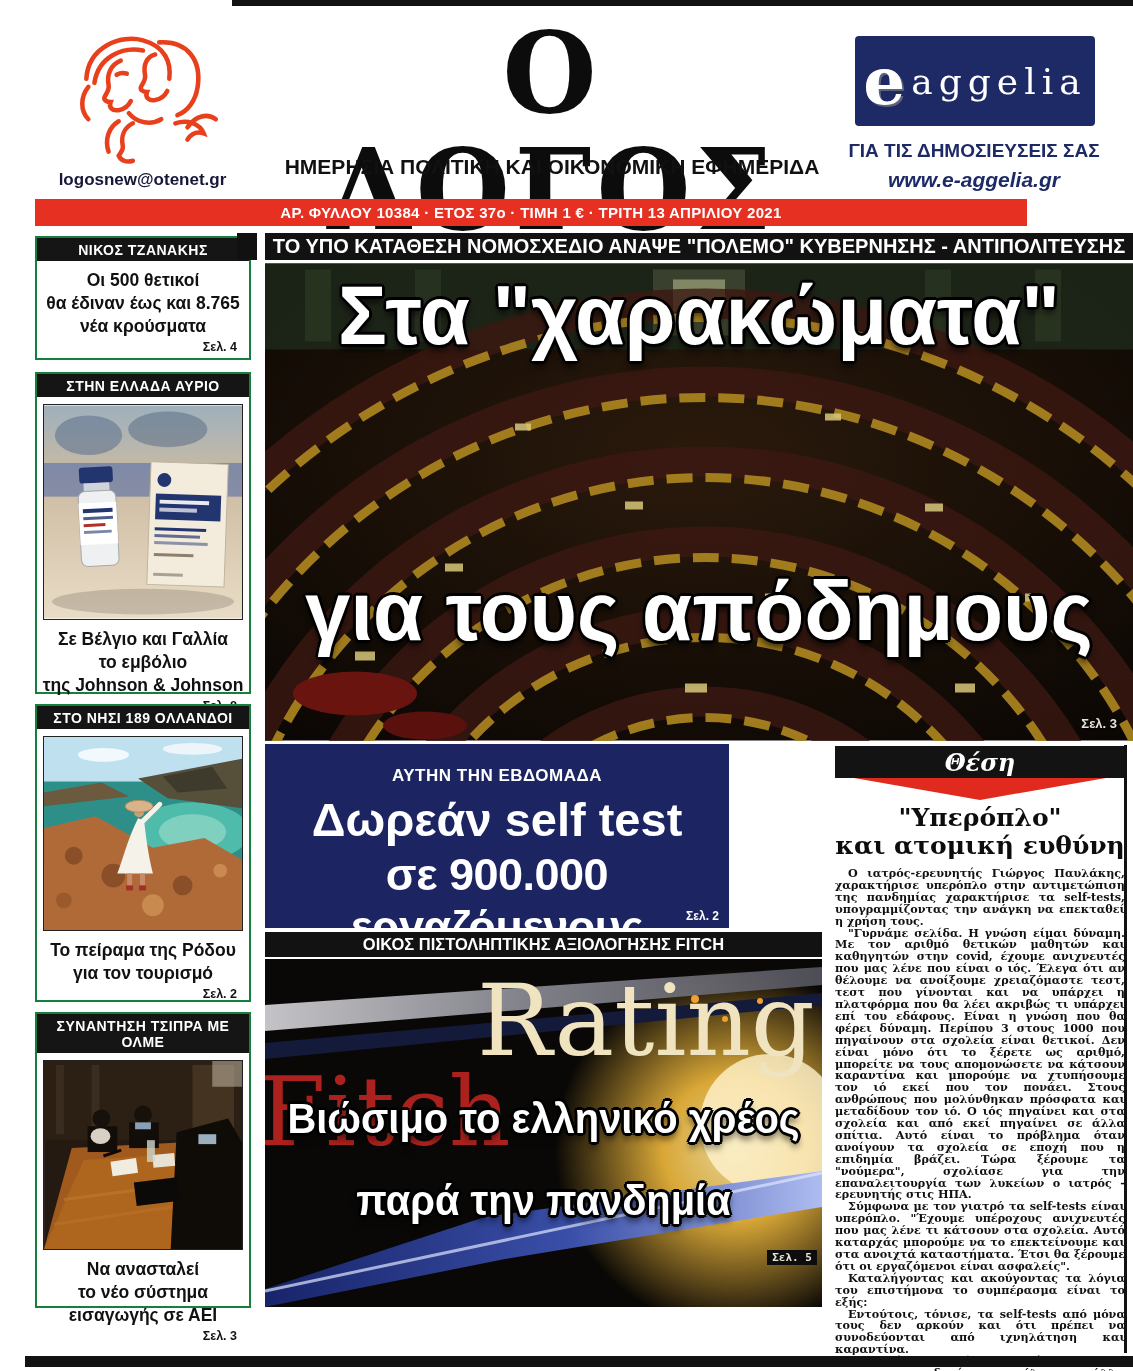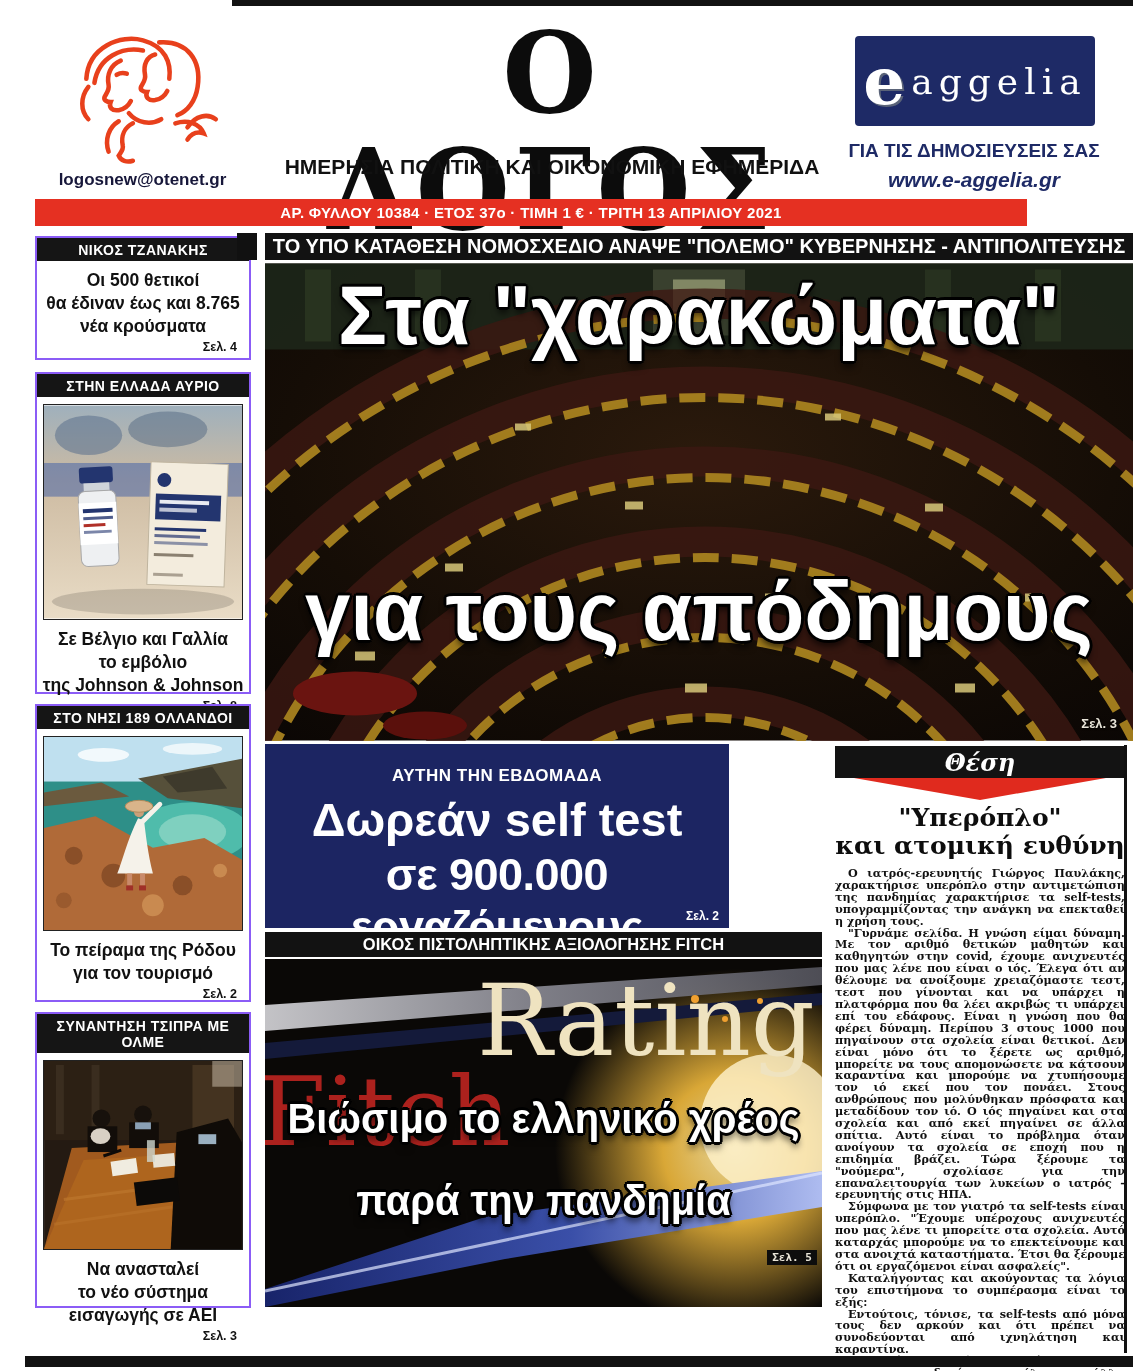--- a/index.html
+++ b/index.html
@@ -17,21 +17,21 @@
   #ad-box{left:855px;top:36px;width:240px;height:90px;background:#1e2a66;border-radius:4px;
           display:flex;align-items:center;justify-content:center;gap:6px;}
   #ad-box .e-glyph{font-family:"DejaVu Serif",serif;font-weight:bold;font-size:66px;line-height:60px;color:#fff;
           text-shadow:2px 2px 0 #5a6378;}
   #ad-box .e-word{font-family:"DejaVu Serif",serif;font-size:36px;color:#fff;letter-spacing:6px;}
   #ad-tagline{left:845px;top:140px;width:258px;text-align:center;font-weight:bold;font-size:19px;color:#1e2a66;}
   #ad-url{left:845px;top:168px;width:258px;text-align:center;font-weight:bold;font-style:italic;font-size:21px;color:#1e2a66;}
   #issue-bar{left:35px;top:199px;width:992px;height:27px;background:#e53022;color:#fff;
              display:flex;align-items:center;justify-content:center;font-weight:bold;font-size:15px;letter-spacing:.3px;}
   
-  .side-box{left:35px;width:216px;background:#fff;border:2px solid #8b5cf6;box-sizing:border-box;}
+  .side-box{left:35px;width:216px;background:#fff;border:2px solid #15803d;box-sizing:border-box;}
   .side-kicker{background:#151515;color:#fff;text-align:center;font-size:14px;letter-spacing:.5px;
                padding:4px 0 3px 0;font-weight:bold;}
   .side-title{font-weight:bold;font-size:17.5px;color:#111;text-align:center;line-height:1.32;margin-top:8px;}
   .side-page{font-weight:bold;font-size:12.5px;color:#111;text-align:right;padding-right:12px;margin-top:2px;}
   .side-photo{display:block;margin:7px auto 0 auto;border:1px solid #222;}
   #side1{top:236px;height:124px;}
   #side2{top:372px;height:322px;}
   #side3{top:704px;height:298px;}
   #side4{top:1012px;height:296px;}
   
@@ -347,21 +347,21 @@
   <div class="abs" id="opinion">
     <div id="opinion-bar">
       <span>Θέση</span>
     </div>
     <div id="opinion-tri"></div>
     <div class="op-head" id="op-head1">"Υπερόπλο"</div>
     <div class="op-head">και ατομική ευθύνη</div>
     <div id="opinion-body">
       <p>Ο ιατρός-ερευνητής Γιώργος Παυλάκης, χαρακτήρισε υπερόπλο στην αντιμετώπιση της πανδημίας χαρακτήρισε τα self-tests, υπογραμμίζοντας την ανάγκη να επεκταθεί η χρήση τους.</p>
       <p>"Γυρνάμε σελίδα. Η γνώση είμαι δύναμη. Με τον αριθμό θετικών μαθητών και καθηγητών στην covid, έχουμε ανιχνευτές που μας λένε που είναι ο ιός. Έλεγα ότι αν θέλουμε να ανοίξουμε χρειαζόμαστε τεστ, τεστ που γίνονται και να υπάρχει η πλατφόρμα που θα λέει ακριβώς τι υπάρχει επί του εδάφους. Είναι η γνώση που θα φέρει δύναμη. Περίπου 3 στους 1000 που πηγαίνουν στα σχολεία είναι θετικοί. Δεν είναι μόνο ότι το ξέρετε ως αριθμό, μπορείτε να τους απομονώσετε να κάτσουν καραντίνα και μπορούμε να χτυπήσουμε τον ιό εκεί που τον πονάει. Στους ανθρώπους που μολύνθηκαν πρόσφατα και μεταδίδουν τον ιό. Ο ιός πηγαίνει και στα σχολεία και από εκεί πηγαίνει σε άλλα σπίτια. Αυτό είναι το πρόβλημα όταν ανοίγουν τα σχολεία σε εποχή που η επιδημία βράζει. Τώρα ξέρουμε τα "νούμερα", σχολίασε για την επαναλειτουργία των λυκείων ο ιατρός - ερευνητής στις ΗΠΑ.</p>
-      <p>Σύμφωνα με τον γιατρό τα self-tests είναι υπερόπλο. "Έχουμε υπέροχους ανιχνευτές που μας λένε τι μπορείτε στα σχολεία. Αυτό καταρχάς μπορούμε να το επεκτείνουμε και στα ανοιχτά καταστήματα. Έτσι θα ξέρουμε ότι οι εργαζόμενοι είναι ασφαλείς".</p>
+      <p>Σύμφωνα με τον γιατρό τα self-tests είναι υπερόπλο. "Έχουμε υπέροχους ανιχνευτές που μας λένε τι κάτσουν στα σχολεία. Αυτό καταρχάς μπορούμε να το επεκτείνουμε και στα ανοιχτά καταστήματα. Έτσι θα ξέρουμε ότι οι εργαζόμενοι είναι ασφαλείς".</p>
       <p>Καταλήγοντας και ακούγοντας τα λόγια του επιστήμονα το συμπέρασμα είναι το εξής:</p>
       <p>Εντούτοις, τόνισε, τα self-tests από μόνα τους δεν αρκούν και ότι πρέπει να συνοδεύονται από ιχνηλάτηση και καραντίνα.</p>
       <p>Ατομική ευθύνη είναι η αρχή του παντός, για την πανδημία και όλα τα άλλα έπονται...</p>
     </div>
 
   </div>
 
   <div class="abs" id="right-rule"></div>
   <div class="abs" id="bottom-rule"></div>
 

